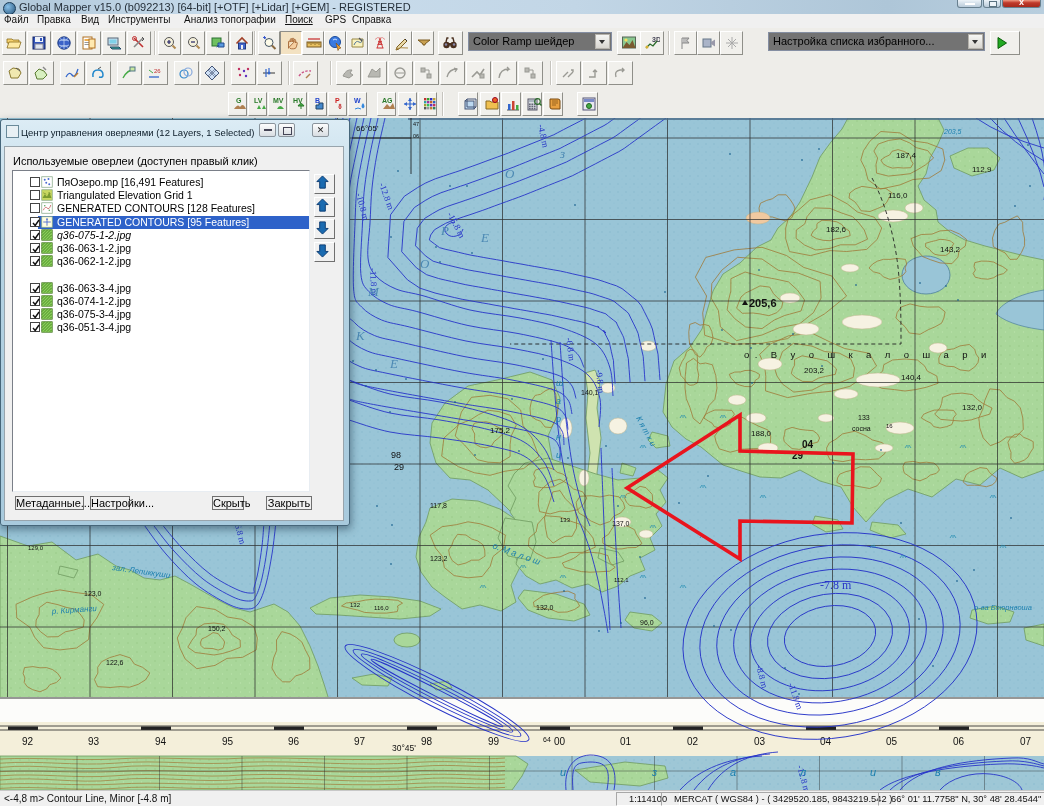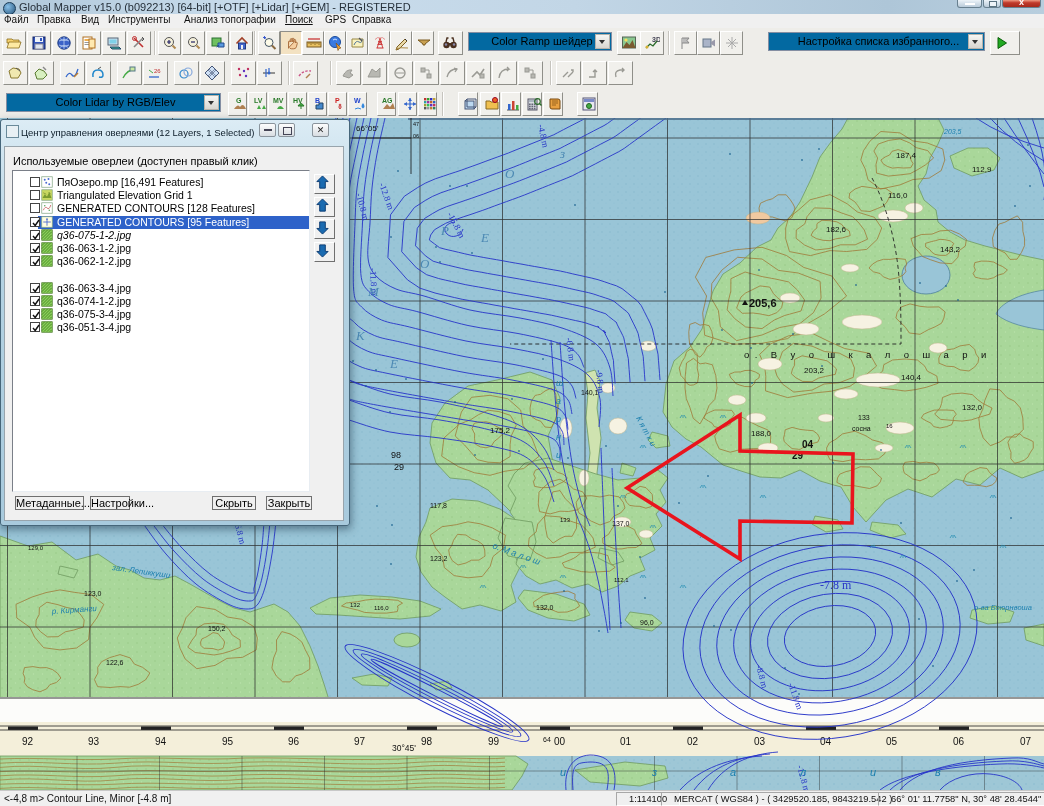--- a/index.html
+++ b/index.html
@@ -7,21 +7,21 @@
 #title-ico{left:3px;top:2px;width:11px;height:11px;background:radial-gradient(circle at 35% 35%,#88c0e8,#24527a);border-radius:50%;border:1px solid #1a3a55;}
 #title-text{left:19px;top:1px;font-size:11px;color:#26303a;white-space:nowrap;}
 .winbtn{top:0;height:8px;border:1px solid #68808f;border-top:none;border-radius:0 0 3px 3px;background:linear-gradient(#ecf3f8,#b9cbda);box-sizing:border-box;}
 #menubar{left:0;top:14px;width:1044px;height:14px;background:#f0f0f0;font-size:10px;color:#111;}
 #menubar span{position:absolute;top:0px;}
 .tbrow{left:0;width:1044px;background:#eeede9;}
 .tbtn{position:absolute;height:24px;background:#f1f0ec;border:1px solid;border-color:#ffffff #8f8f89 #8f8f89 #ffffff;box-sizing:border-box;}
 .tbtn.pressed{background:#f3e2c2;border-color:#8f8f89 #ffffff #ffffff #8f8f89;}
 .ticon{position:absolute;left:3px;top:3px;width:16px;height:16px;}
 .tsep{position:absolute;width:0px;height:24px;border-left:1px solid #c6c4be;border-right:1px solid #ffffff;}
-.combo{position:absolute;height:19px;background:#0369a1;border:1px solid #848ea2;font-size:11px;color:#000;line-height:17px;padding-left:4px;box-sizing:border-box;text-align:center;}
+.combo{position:absolute;height:19px;background:#737373;border:1px solid #848ea2;font-size:11px;color:#000;line-height:17px;padding-left:4px;box-sizing:border-box;}
 .combo .cbtn{position:absolute;right:1px;top:1px;width:15px;height:15px;background:linear-gradient(#f6f6f4,#d8d6d0);border:1px solid #b5b2ab;box-sizing:border-box;}
 .combo .cbtn:after{content:"";position:absolute;left:3px;top:5px;border:3px solid transparent;border-top:4px solid #333;}
 #statusbar{left:0;top:790px;width:1044px;height:16px;background:#f0f0f0;font-size:10px;color:#111;border-top:1px solid #c8c8c8;}
 .stseg{position:absolute;top:1px;height:12px;border:1px solid;border-color:#a8a8a8 #fff #fff #a8a8a8;padding:0 12px;line-height:12px;white-space:nowrap;font-size:9.3px;overflow:hidden;}
 #dlg{left:0px;top:119px;width:348px;height:405px;background:linear-gradient(#dcecf5,#b5d3e3 30%,#a8cadd);border:1px solid #46667a;border-radius:3px;box-shadow:1px 3px 8px rgba(20,40,60,0.5);}
 #dlg-title{position:absolute;left:20px;top:7px;font-size:9.5px;color:#0c1c28;white-space:nowrap;}
 #dlg-ico{position:absolute;left:5px;top:5px;width:11px;height:11px;background:#e8f0f4;border:1px solid #6a8a9a;}
 .dwb{position:absolute;top:3px;width:17px;height:14px;background:linear-gradient(#fdfdfd,#d8dde2);border:1px solid #8a949c;border-radius:2px;box-sizing:border-box;font-size:9px;text-align:center;line-height:12px;color:#222;}
 #dlg-client{position:absolute;left:3px;top:26px;width:340px;height:375px;background:#f0f0f0;border:1px solid #98a4ac;box-sizing:border-box;}
 #dlg-label{position:absolute;left:8px;top:8px;font-size:11px;color:#000;}
@@ -798,21 +798,20 @@
           </g>
         </svg></span>
     </div>
     <div class="tbtn" style="left:608px;top:61px;width:25px;">
       <span class="ticon"><svg width="16" height="16" viewBox="0 0 16 16">
           <g fill="#b8b8b2" stroke="#9a9a94">
             <path d="M4,12 q-2,-6 4,-7 h4 m-2,-2 l2,2 -2,2" fill="none" stroke-width="1.4"></path>
           </g>
         </svg></span>
     </div>
-    <div class="combo" style="left:6px;top:93px;width:215px;">Color Lidar by RGB/Elev<span class="cbtn"></span></div>
     <div class="tbtn" style="left:228px;top:92px;width:19px;">
       <span class="ticon"><svg width="16" height="16" viewBox="0 0 16 16">
           <text x="4" y="7" font-size="7" font-weight="bold" fill="#2a7a2a" font-family="Liberation Sans">G</text>
           <path d="M2,13 q4,-6 6,-2 q3,-5 6,2 z" fill="#b08050"></path>
         </svg></span>
     </div>
     <div class="tbtn" style="left:248px;top:92px;width:19px;">
       <span class="ticon"><svg width="16" height="16" viewBox="0 0 16 16">
           <text x="2" y="7" font-size="7" font-weight="bold" fill="#2a7a2a" font-family="Liberation Sans">LV</text>
           <path d="M5,13 l2,-4 2,4 z M10,13 l2,-4 2,4 z" fill="#44aa44"></path>
@@ -1072,16 +1071,16 @@
             <path d="M8,1 L14,7 H11 V14 H5 V7 H2 z" fill="#1a6ab0" stroke="#0a3a70"></path>
           </svg></div>
         <div class="arrbtn" style="top:72px;"><svg width="15" height="15" viewBox="0 0 16 16">
             <path d="M8,15 L14,9 H11 V2 H5 V9 H2 z" fill="#1a6ab0" stroke="#0a3a70"></path>
           </svg></div>
         <div class="arrbtn" style="top:95px;"><svg width="15" height="15" viewBox="0 0 16 16">
             <path d="M8,15 L14,9 H11 V2 H5 V9 H2 z" fill="#1a6ab0" stroke="#0a3a70"></path>
           </svg></div>
 <div class="dbtn" style="left:10px;top:349px;width:69px;text-align:center;">Метаданные...</div>
 <div class="dbtn" style="left:85px;top:349px;width:40px;">Настройки...</div>
-<div class="dbtn" style="left:207px;top:349px;width:44px;">Скрыть</div>
+<div class="dbtn" style="left:207px;top:349px;width:32px;">Скрыть</div>
 <div class="dbtn" style="left:261px;top:349px;width:46px;">Закрыть</div>
 </div>
     </div>
   </div>
 </body></html>

